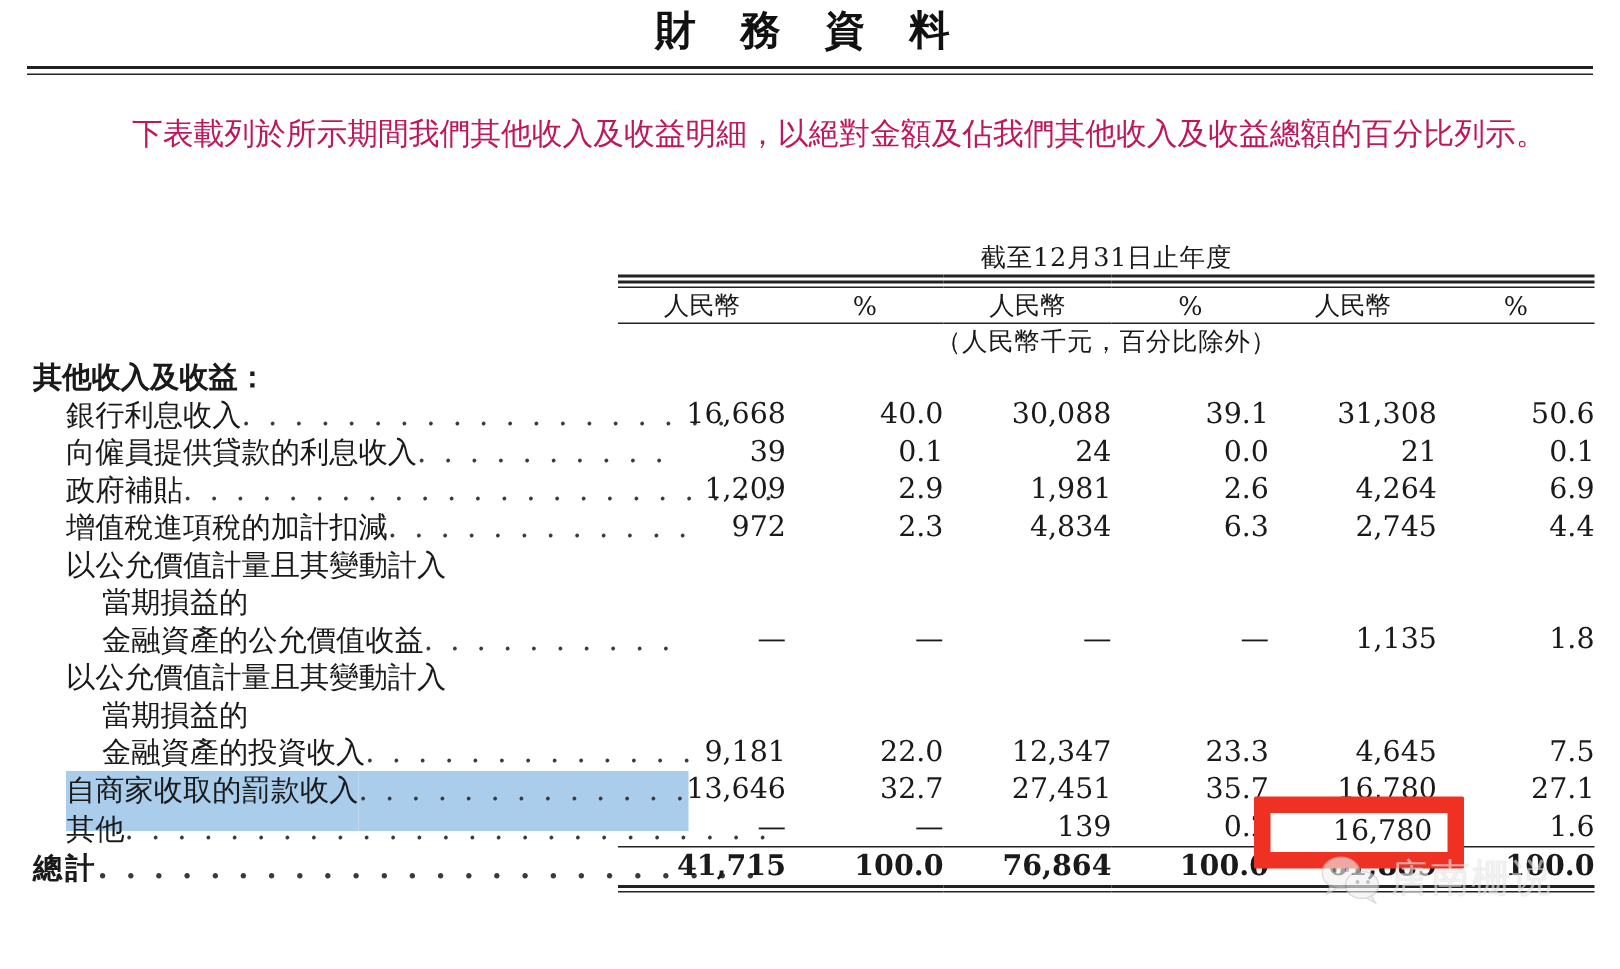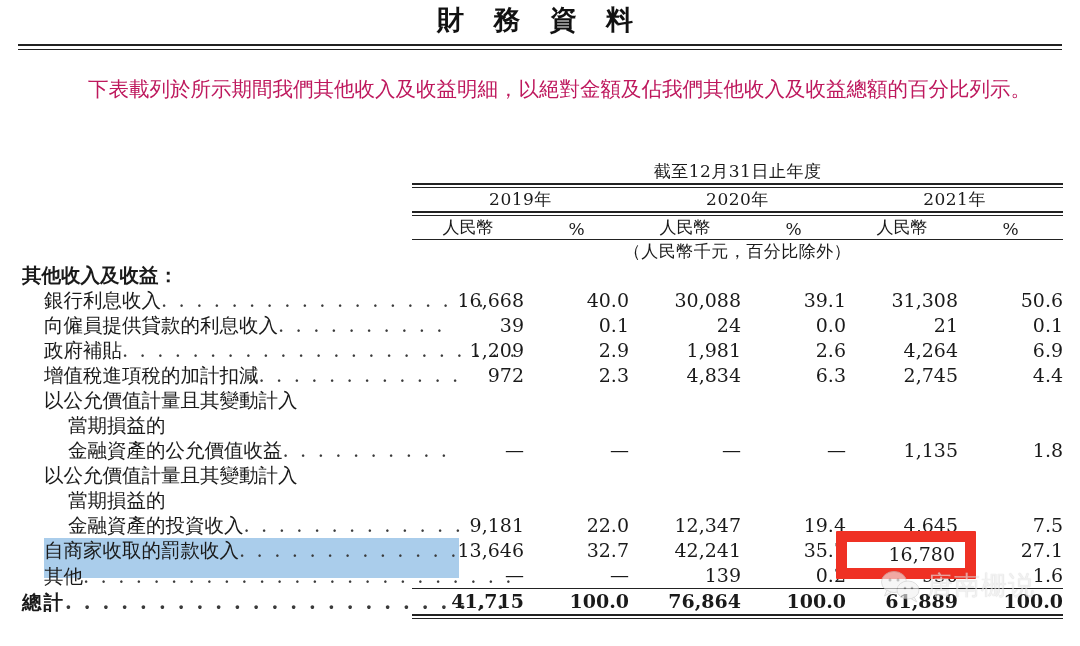--- a/index.html
+++ b/index.html
@@ -229,26 +229,20 @@
           <td></td>
           <td class="hdr-span" colspan="6">截至12月31日止年度</td>
         </tr>
         <tr>
           <td></td>
           <td class="rule-double" colspan="6"></td>
         </tr>
 
         <tr>
           <td></td>
-          <td class="hdr-year" colspan="2">2019年</td>
-          <td class="hdr-year" colspan="2">2020年</td>
-          <td class="hdr-year" colspan="2">2021年</td>
-        </tr>
-        <tr>
-          <td></td>
           <td class="rule-double rule-pad" colspan="2"></td>
           <td class="rule-double rule-pad" colspan="2"></td>
           <td class="rule-double rule-pad" colspan="2"></td>
         </tr>
 
         <tr>
           <td></td>
           <td class="hdr-sub">人民幣</td>
           <td class="hdr-sub">%</td>
           <td class="hdr-sub">人民幣</td>
@@ -360,29 +354,29 @@
             <td class="num"></td>
             <td class="num"></td>
             <td class="num"></td>
             <td class="num"></td>
           </tr>
           <tr>
             <td class="lbl"><span class="ind2"></span><span>金融資產的投資收入</span><span class="leader">. . . . . . . . . . . . .</span></td>
             <td class="num">9,181</td>
             <td class="num">22.0</td>
             <td class="num">12,347</td>
-            <td class="num">19.4</td>
+            <td class="num">23.3</td>
             <td class="num">4,645</td>
             <td class="num">7.5</td>
           </tr>
           <tr>
             <td class="lbl"><span class="ind1"></span><span class="hl">自商家收取的罰款收入</span><span class="leader hl">. . . . . . . . . . . . .</span></td>
             <td class="num">13,646</td>
             <td class="num">32.7</td>
-            <td class="num">42,241</td>
+            <td class="num">27,451</td>
             <td class="num">35.7</td>
             <td class="num">16,780</td>
             <td class="num">27.1</td>
           </tr>
           <tr>
             <td class="lbl"><span class="ind1"></span><span>其他</span><span class="leader">. . . . . . . . . . . . . . . . . . . . . . . . .</span></td>
             <td class="num">—</td>
             <td class="num">—</td>
             <td class="num">139</td>
             <td class="num">0.2</td>

